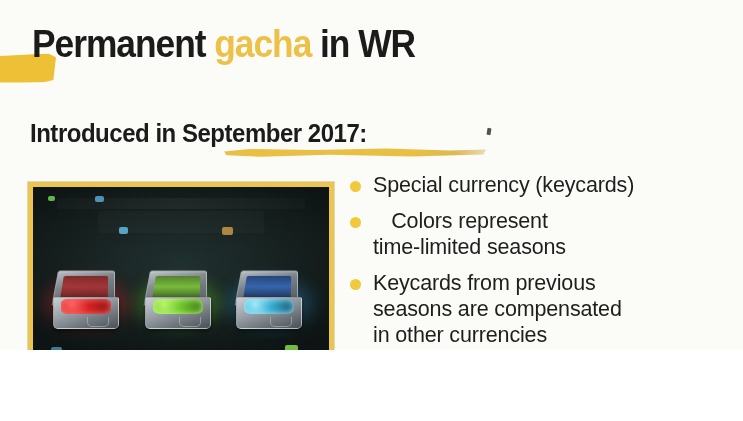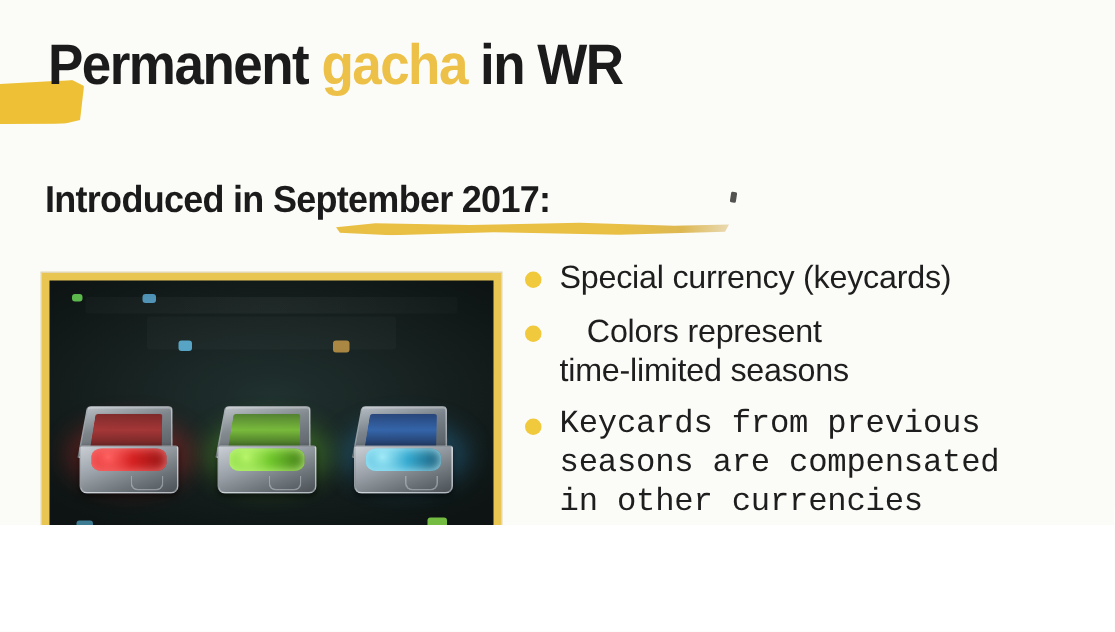--- a/index.html
+++ b/index.html
@@ -320,21 +320,21 @@
       <span class="dot"></span>
       <span class="btext" style="white-space: pre-line;">Special currency (keycards)</span>
     </div>
     <div class="bullet">
       <span class="dot"></span>
       <span class="btext" style="white-space: pre-line; text-align: center;">Colors represent
 time-limited seasons</span>
     </div>
     <div class="bullet">
       <span class="dot"></span>
-      <span class="btext" style="white-space: pre-line; font-family: Liberation Mono, monospace;">Keycards from previous
+      <span class="btext" style="white-space: pre-line;">Keycards from previous
 seasons are compensated
 in other currencies</span>
     </div>
   </div>
 
   <div id="logo">
     <svg width="44" height="45" viewBox="0 0 44 45">
       <path d="M9 9 L18 12 L18 35 L9 32 Z" fill="#ffffff"></path>
       <path d="M19.5 12.5 L22 9.5 L24.5 12.5 L24.5 24 L22 21 L19.5 24 Z" fill="#ffffff"></path>
       <path d="M26 12 L35 9 L35 32 L26 35 Z" fill="#ffffff"></path>

